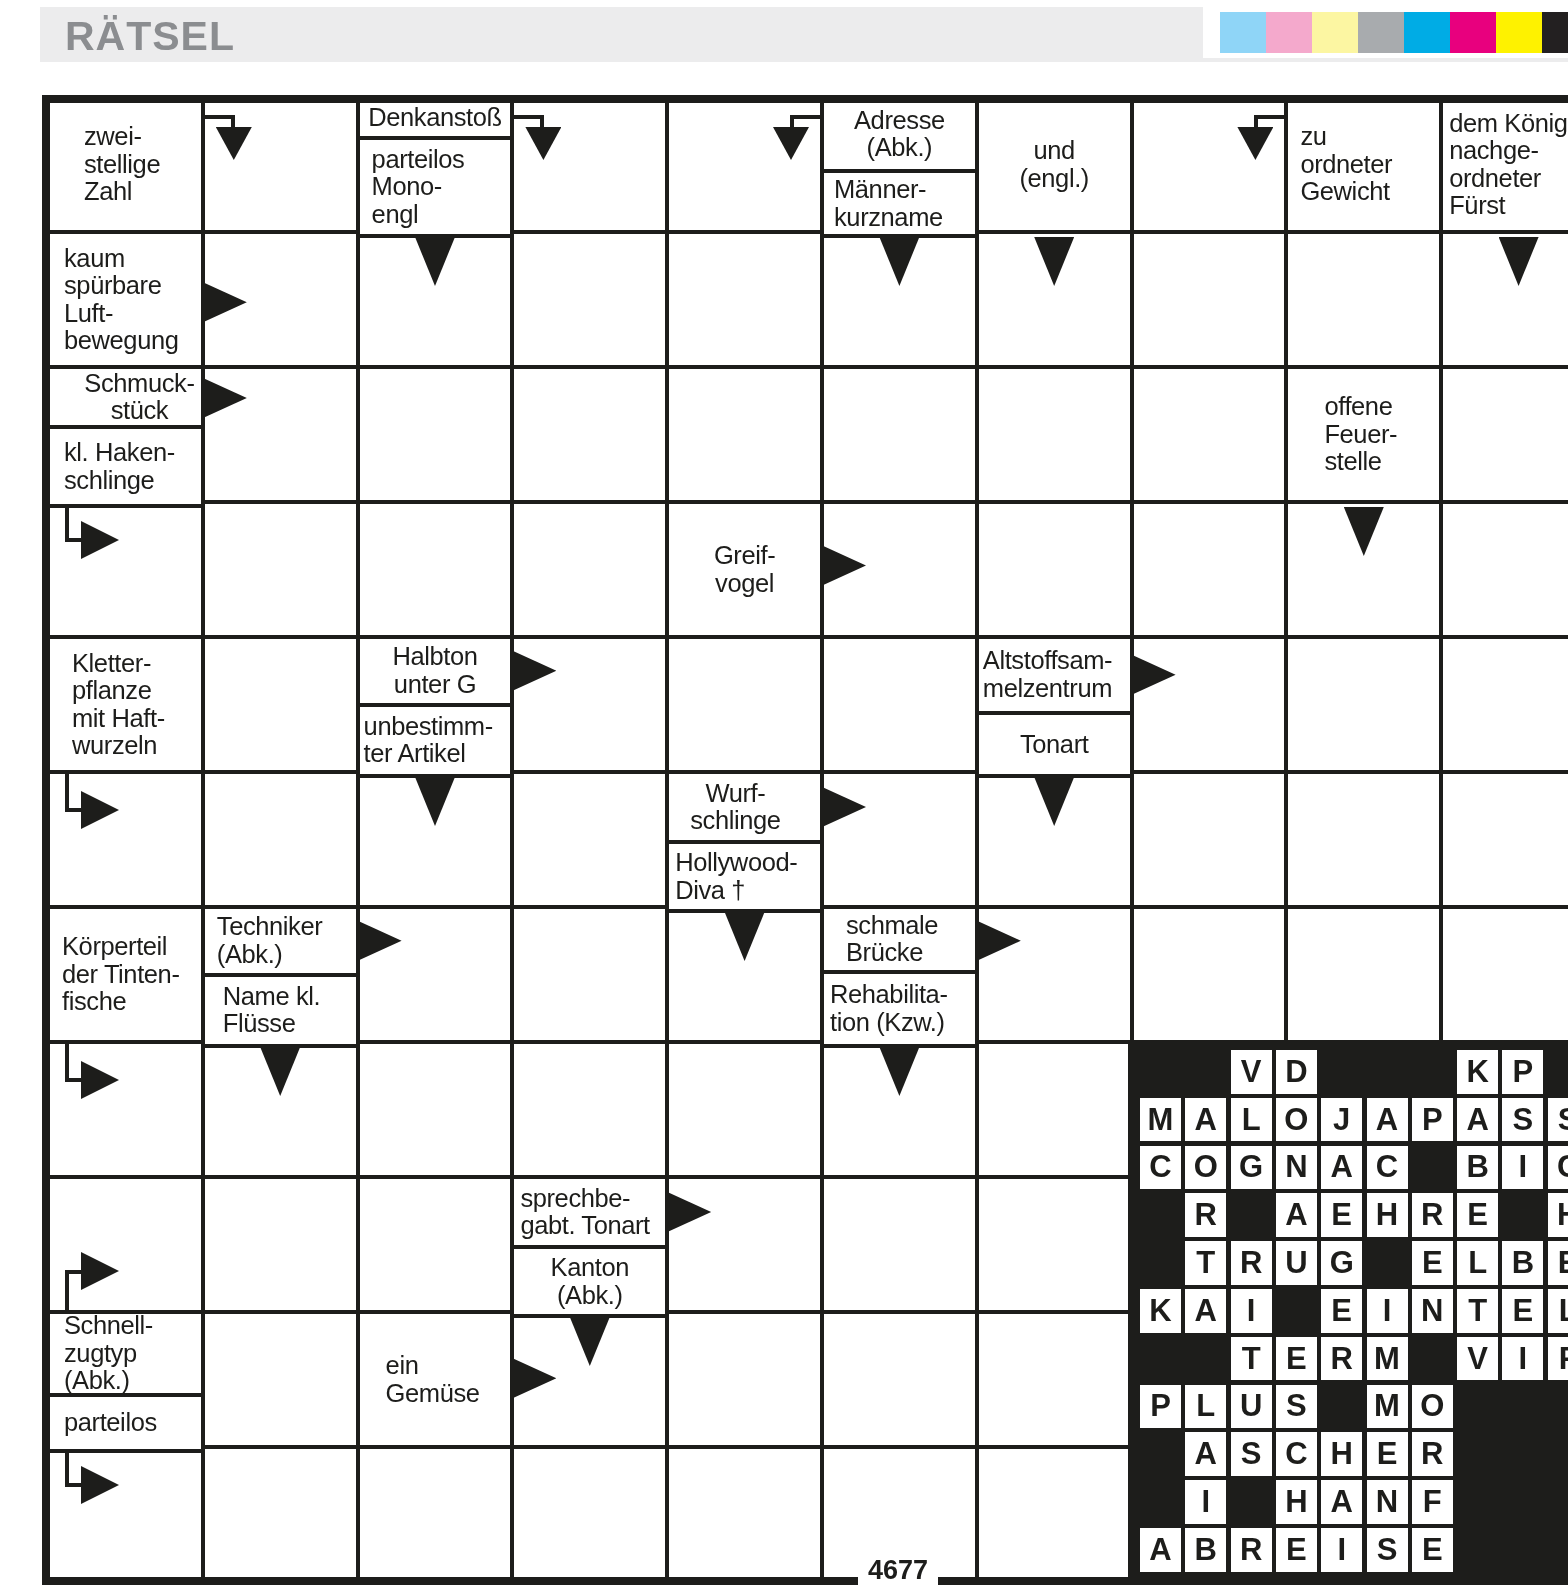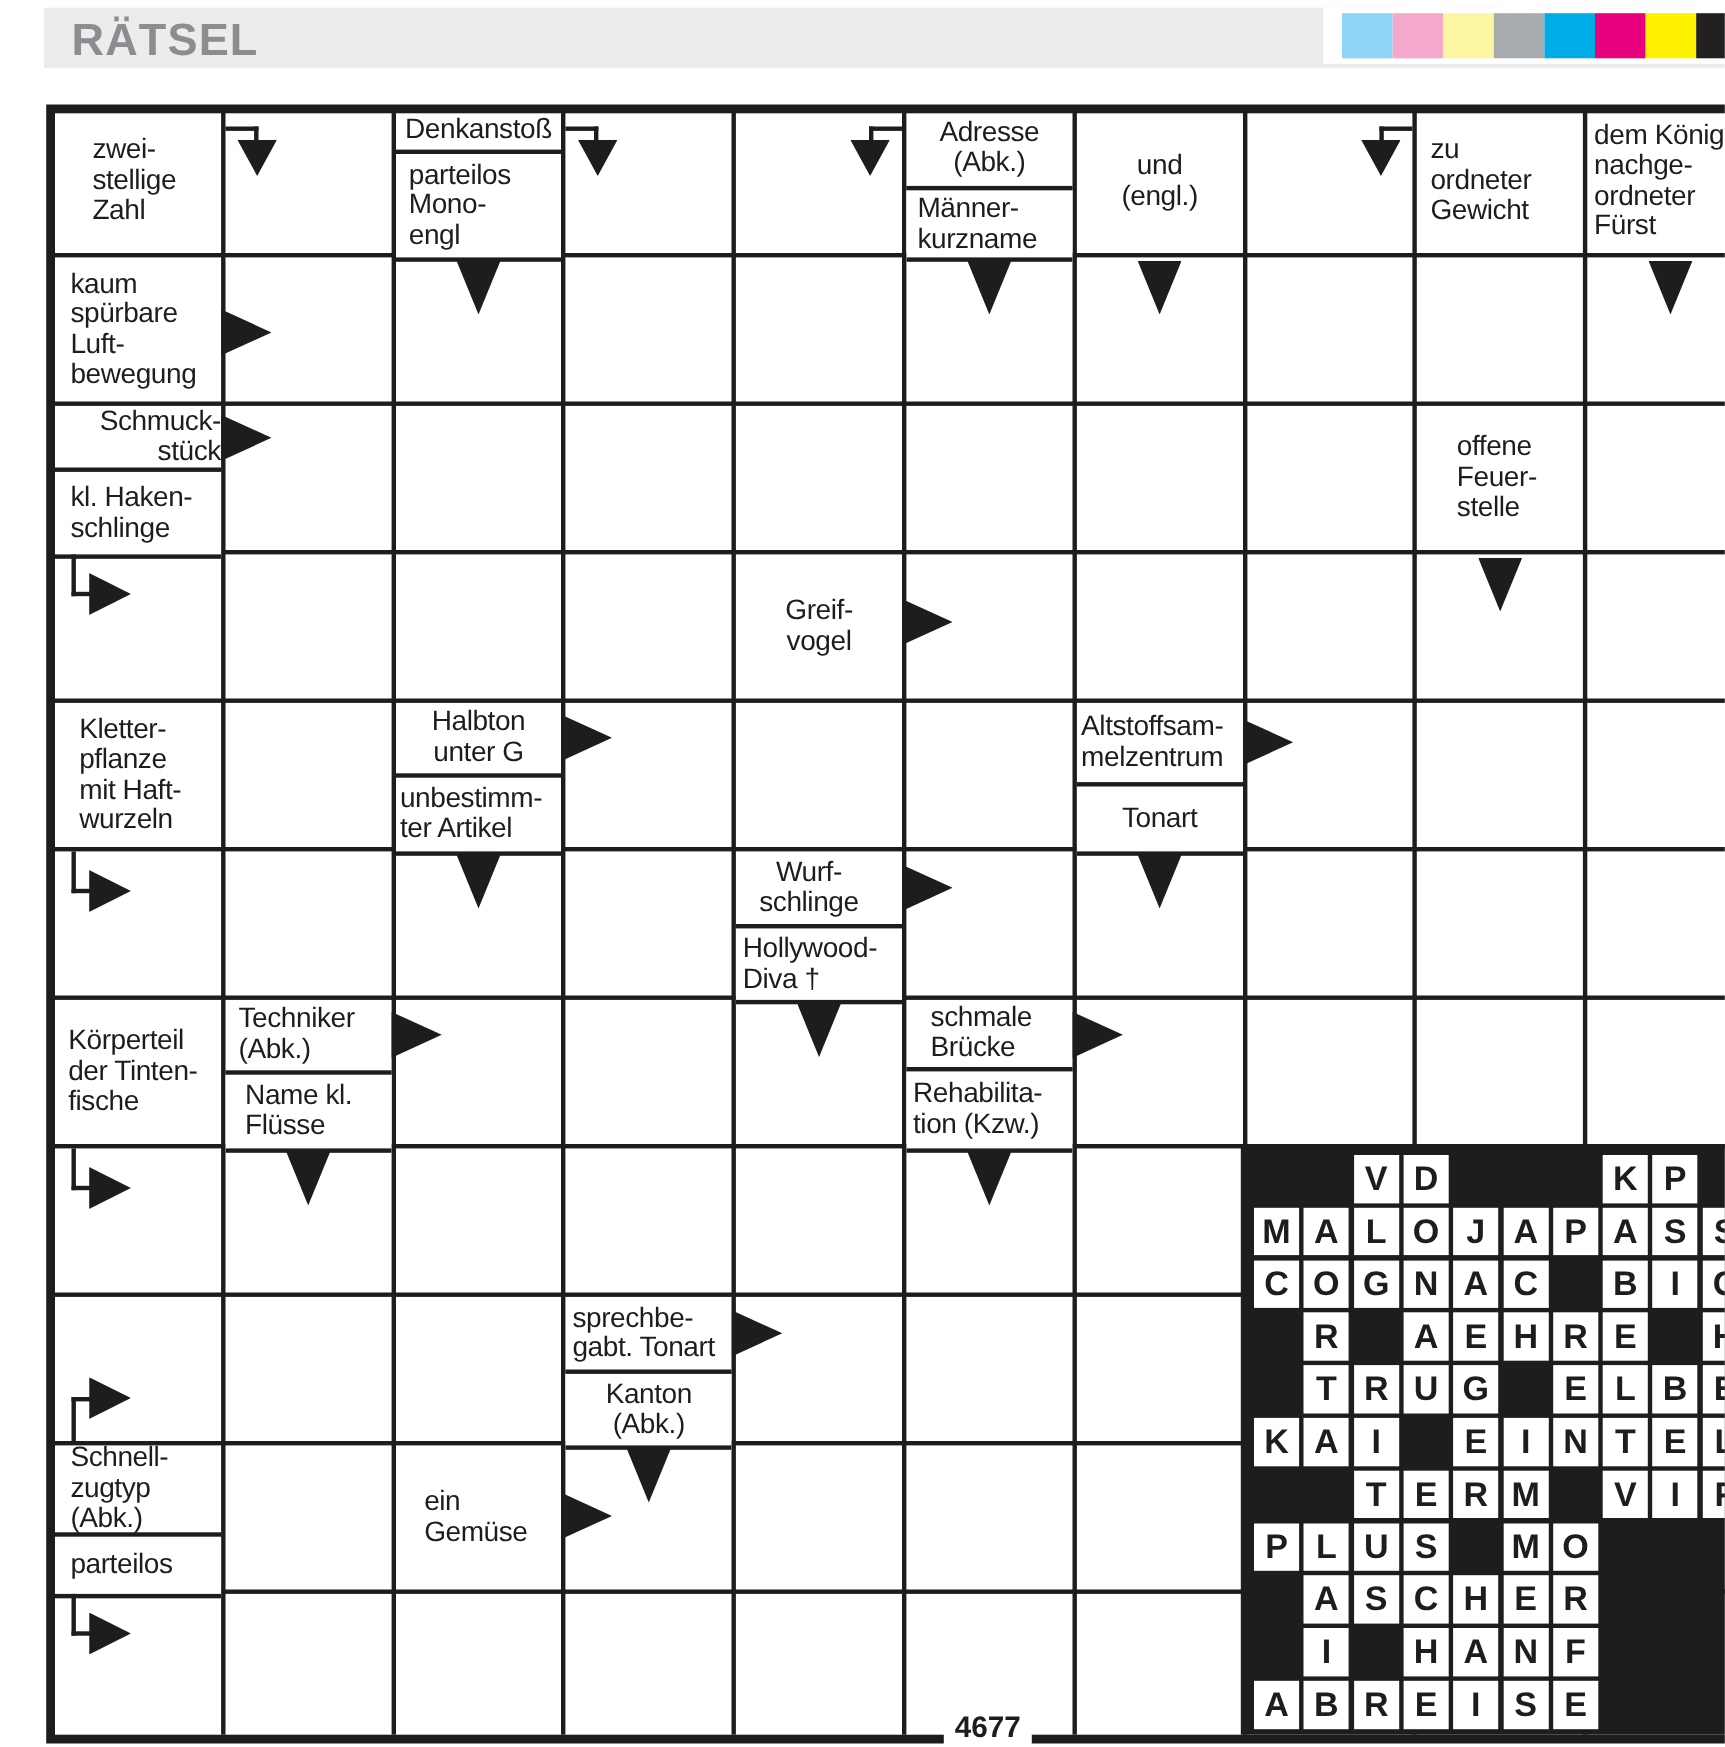--- a/index.html
+++ b/index.html
@@ -149,21 +149,21 @@
         <div class="clue-line">Zahl</div>
       </div>
       <div class="abs clue-cell" style="left: 10px; top: 234px; width: 150.8px; height: 131px; align-items: flex-start; padding-left: 14px; box-sizing: border-box;">
         <div class="clue-line">kaum</div>
         <div class="clue-line">spürbare</div>
         <div class="clue-line">Luft-</div>
         <div class="clue-line">bewegung</div>
       </div>
       <div class="abs sub-bottom-box" style="left: 10px; top: 429.075px; width: 150.8px; height: 78.925px; background: rgb(255, 255, 255); border-bottom-color: rgb(29, 29, 27);"></div>
       <div class="abs sub-divider" style="left: 10px; top: 425.075px; width: 150.8px; height: 4px; background: rgb(29, 29, 27);"></div>
-      <div class="abs clue-cell" style="left: 10px; top: 369px; width: 150.8px; height: 56.075px; align-items: flex-end; padding-left: 28px; box-sizing: border-box;">
+      <div class="abs clue-cell" style="left: 10px; top: 369px; width: 150.8px; height: 56.075px; align-items: center; padding-left: 28px; box-sizing: border-box;">
         <div class="clue-line">Schmuck-</div>
         <div class="clue-line">stück</div>
       </div>
       <div class="abs clue-cell" style="left: 10px; top: 429.075px; width: 150.8px; height: 74.925px; align-items: flex-start; padding-left: 14px; box-sizing: border-box;">
         <div class="clue-line">kl. Haken-</div>
         <div class="clue-line">schlinge</div>
       </div>
       <div class="abs clue-cell" style="left: 10px; top: 639px; width: 150.8px; height: 131px; align-items: flex-start; padding-left: 22px; box-sizing: border-box;">
         <div class="clue-line">Kletter-</div>
         <div class="clue-line">pflanze</div>

